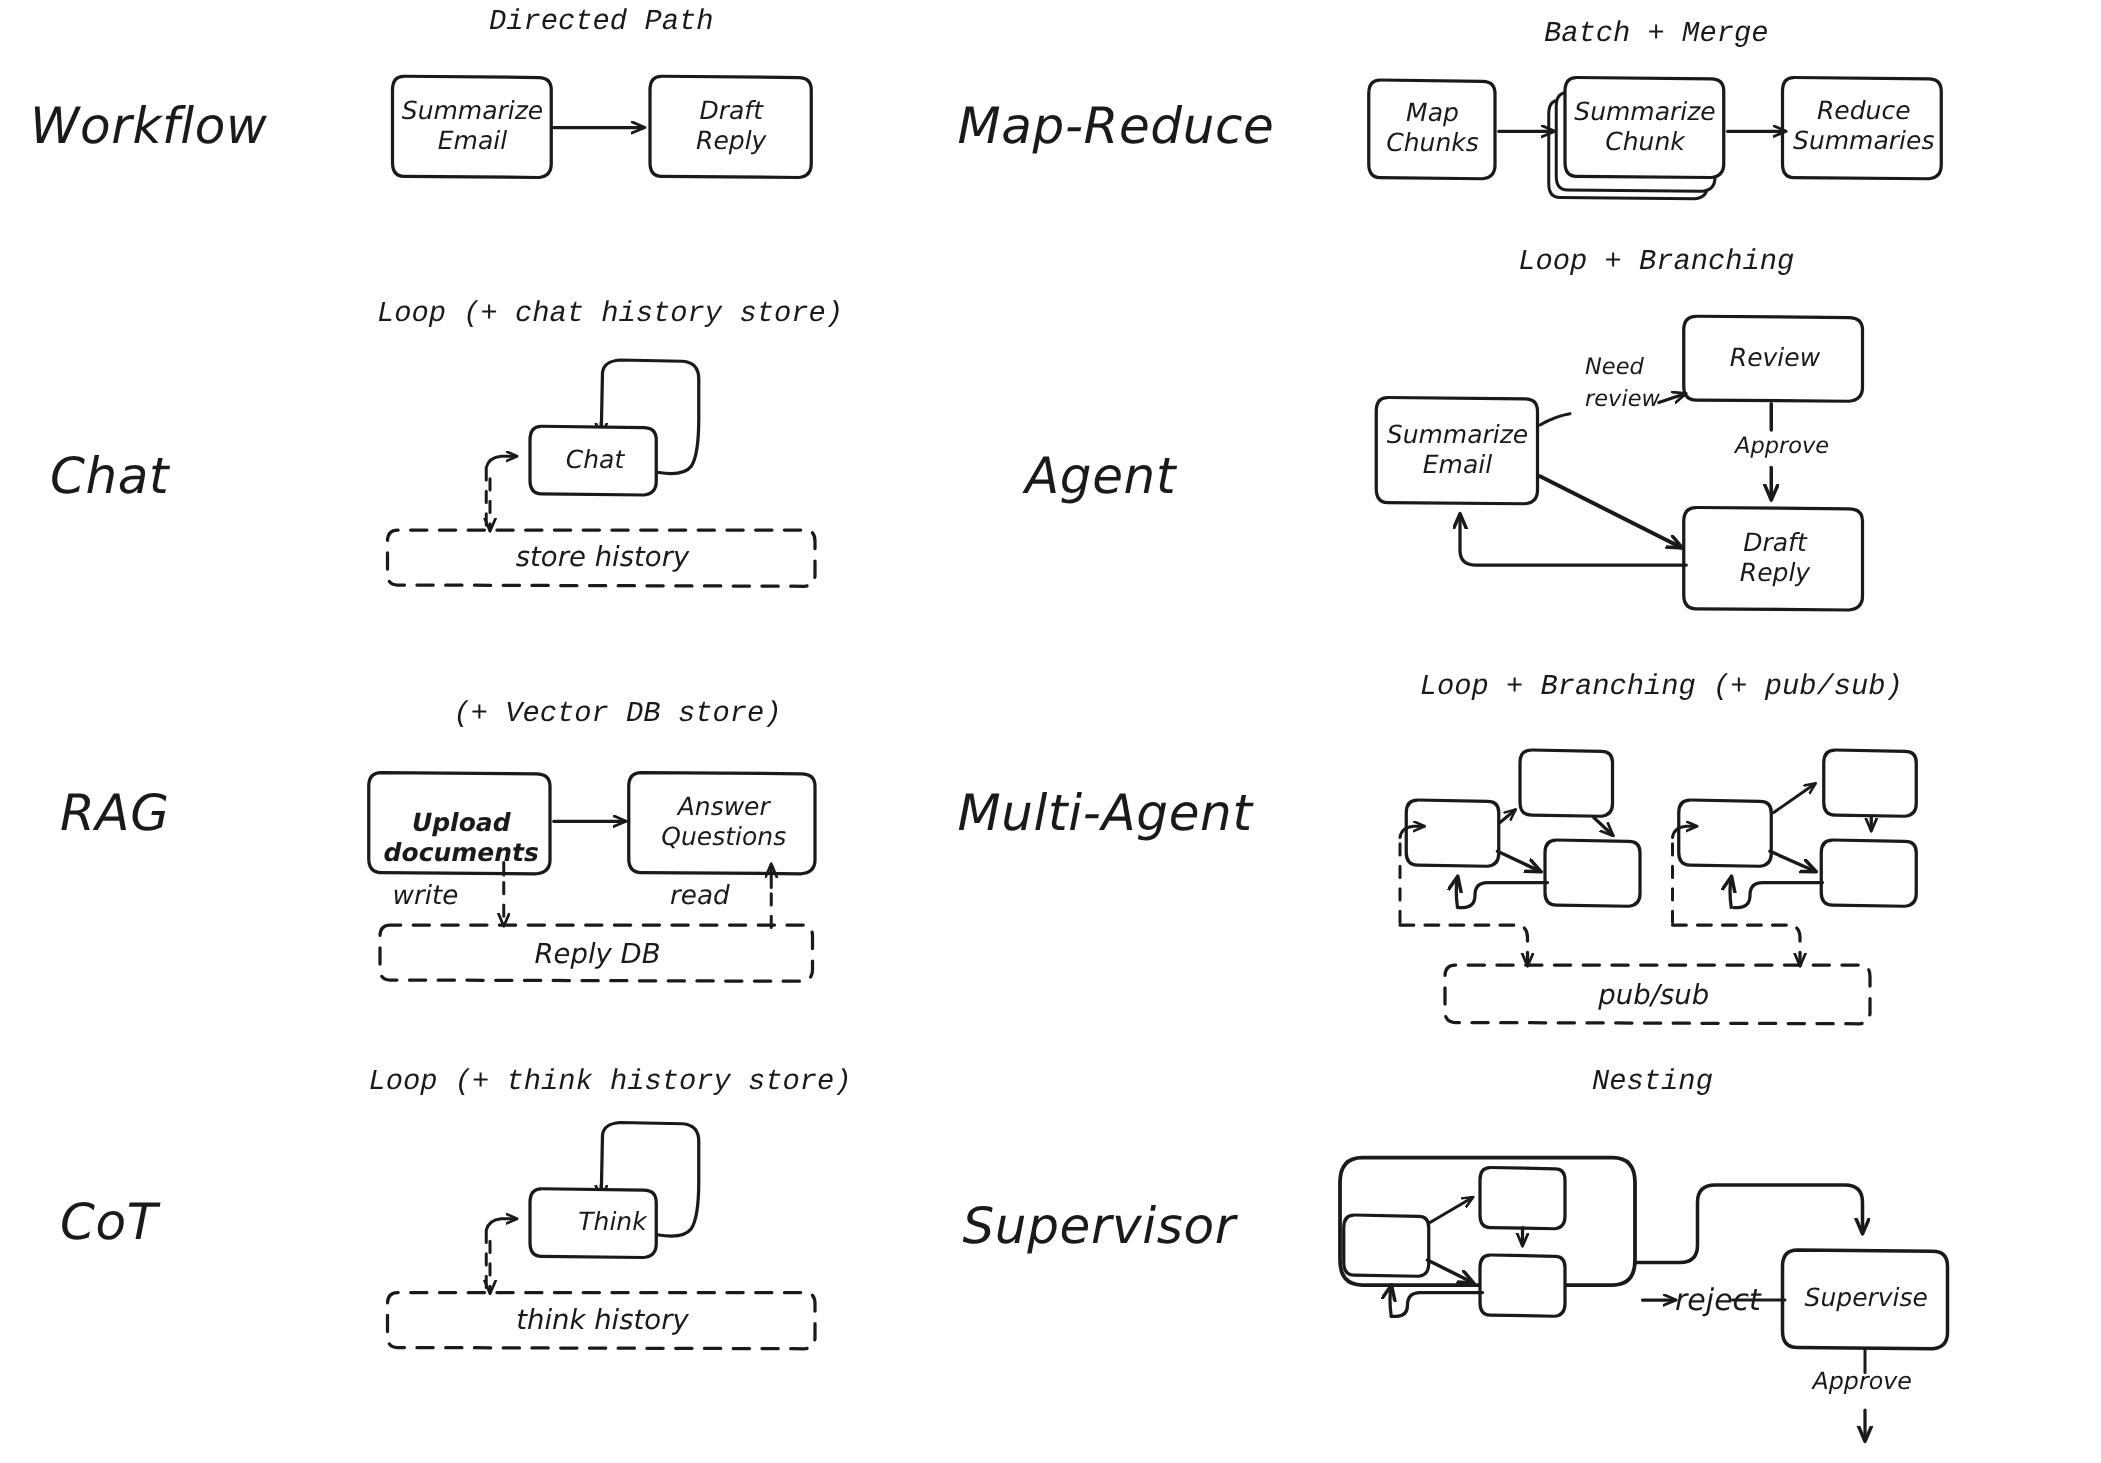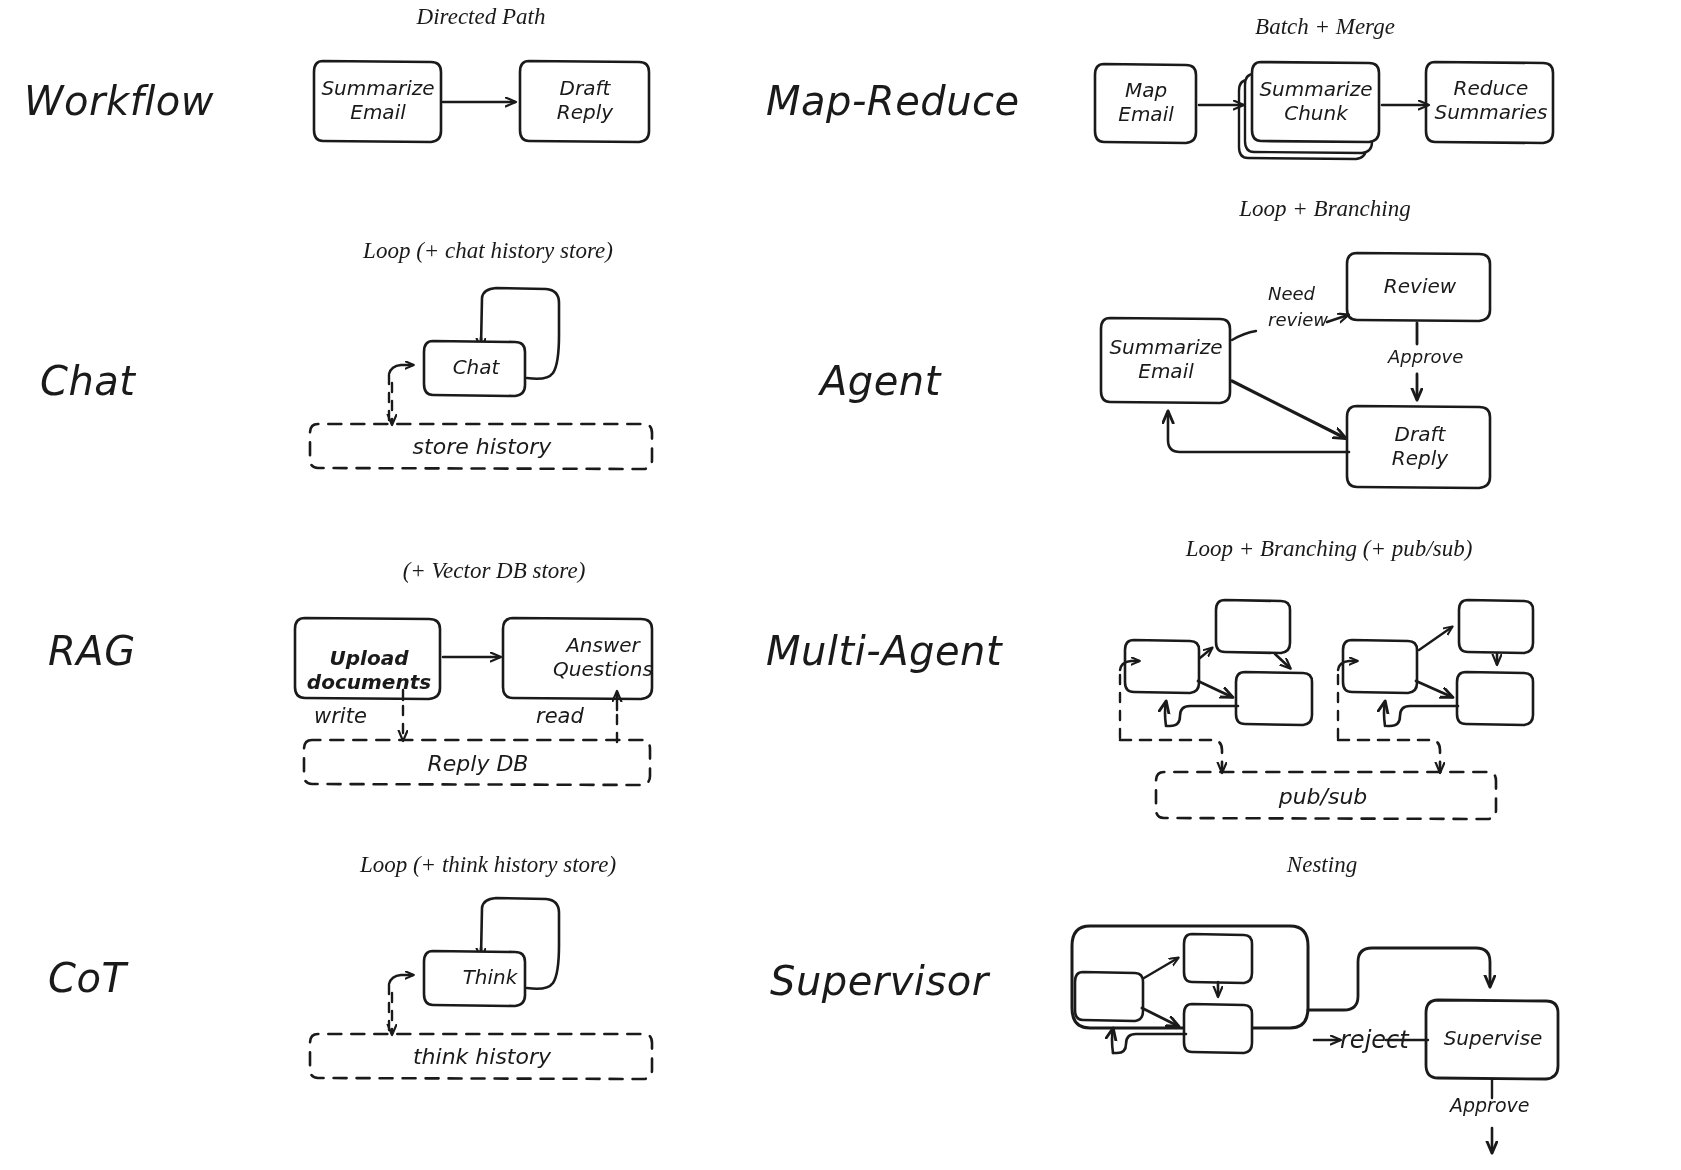--- a/index.html
+++ b/index.html
@@ -11,21 +11,21 @@
   }
   #canvas{position:absolute;inset:0;width:1681px;height:1170px;}
   .rowlabel{
     position:absolute;
     font-family:"DejaVu Sans","Liberation Sans",sans-serif;
     font-size:40px;font-weight:400;font-style:italic;
     letter-spacing:0.5px;color:#1a1a1a;white-space:nowrap;
   }
   .caption{
     position:absolute;
-    font-family:Liberation Serif, serif;
+    font-family:Liberation Mono, monospace;
     font-size:23px;font-style:italic;color:#1a1a1a;white-space:nowrap;
     text-align:center;
   }
   .nodetext{
     position:absolute;
     font-family:"DejaVu Sans","Liberation Sans",sans-serif;
     font-size:20px;font-style:italic;color:#1a1a1a;
     text-align:center;white-space:pre-line;line-height:1.18;
     display:flex;align-items:center;justify-content:center;
   }
@@ -227,41 +227,41 @@
 
 <div class="caption" style="left:168px;top:852px;width:640px;">Loop (+ think history store)</div>
 <div class="caption" style="left:1122px;top:852px;width:400px;">Nesting</div>
 
 <div class="nodetext" style="left:316px;top:62px;width:124px;height:78px;">Summarize
 Email</div>
 <div class="nodetext" style="left:522px;top:62px;width:126px;height:78px;">Draft
 Reply</div>
 
 <div class="nodetext" style="left:1096px;top:64px;width:100px;height:78px;">Map
-Email</div>
+Chunks</div>
 <div class="nodetext" style="left:1253px;top:63px;width:126px;height:78px;">Summarize
 Chunk</div>
 <div class="nodetext" style="left:1428px;top:62px;width:126px;height:78px;">Reduce
 Summaries</div>
 
 <div class="nodetext" style="left:426px;top:342px;width:100px;height:52px;">Chat</div>
 <div class="storetext" style="left:312px;top:424px;width:340px;height:44px;">store history</div>
 
 <div class="nodetext" style="left:1102px;top:319px;width:128px;height:82px;">Summarize
 Email</div>
 <div class="nodetext" style="left:1349px;top:254px;width:142px;height:66px;">Review</div>
 <div class="nodetext" style="left:1349px;top:407px;width:142px;height:80px;">Draft
 Reply</div>
 <div class="edgelabel" style="left:1268px;top:283px;">Need</div>
 <div class="edgelabel" style="left:1268px;top:309px;">review</div>
 <div class="edgelabel" style="left:1388px;top:346px;">Approve</div>
 
 <div class="nodetext" style="left:298px;top:640px;width:142px;height:62px;font-weight:bold;">Upload
 documents</div>
-<div class="nodetext" style="left:506px;top:619px;width:146px;height:78px;padding-left:24px;">Answer
+<div class="nodetext" style="left:506px;top:619px;width:146px;height:78px;">Answer
 Questions</div>
 <div class="edgelabel" style="left:314px;top:704px;font-size:21px;">write</div>
 <div class="edgelabel" style="left:536px;top:704px;font-size:21px;">read</div>
 <div class="storetext" style="left:306px;top:740px;width:344px;height:46px;">Reply DB</div>
 
 <div class="storetext" style="left:1158px;top:772px;width:330px;height:48px;">pub/sub</div>
 
 <div class="nodetext" style="left:440px;top:952px;width:100px;height:52px;">Think</div>
 <div class="storetext" style="left:312px;top:1034px;width:340px;height:44px;">think history</div>
 

